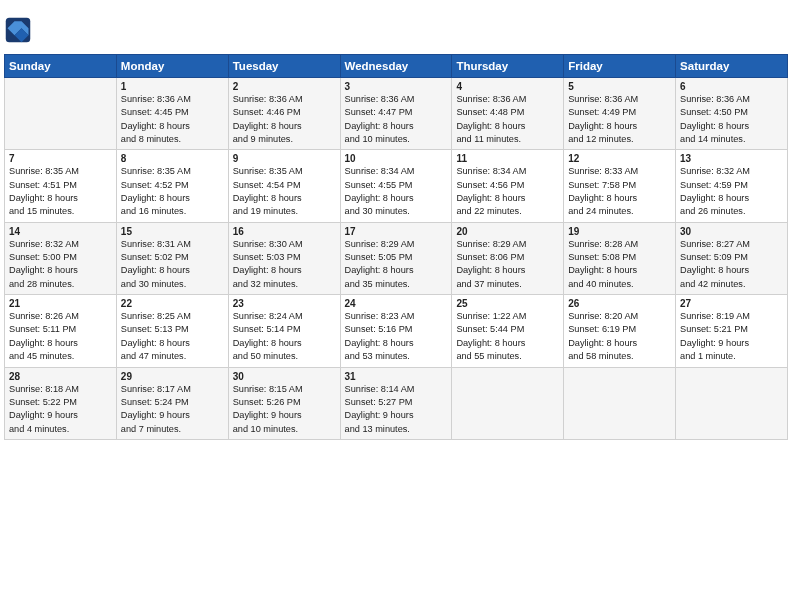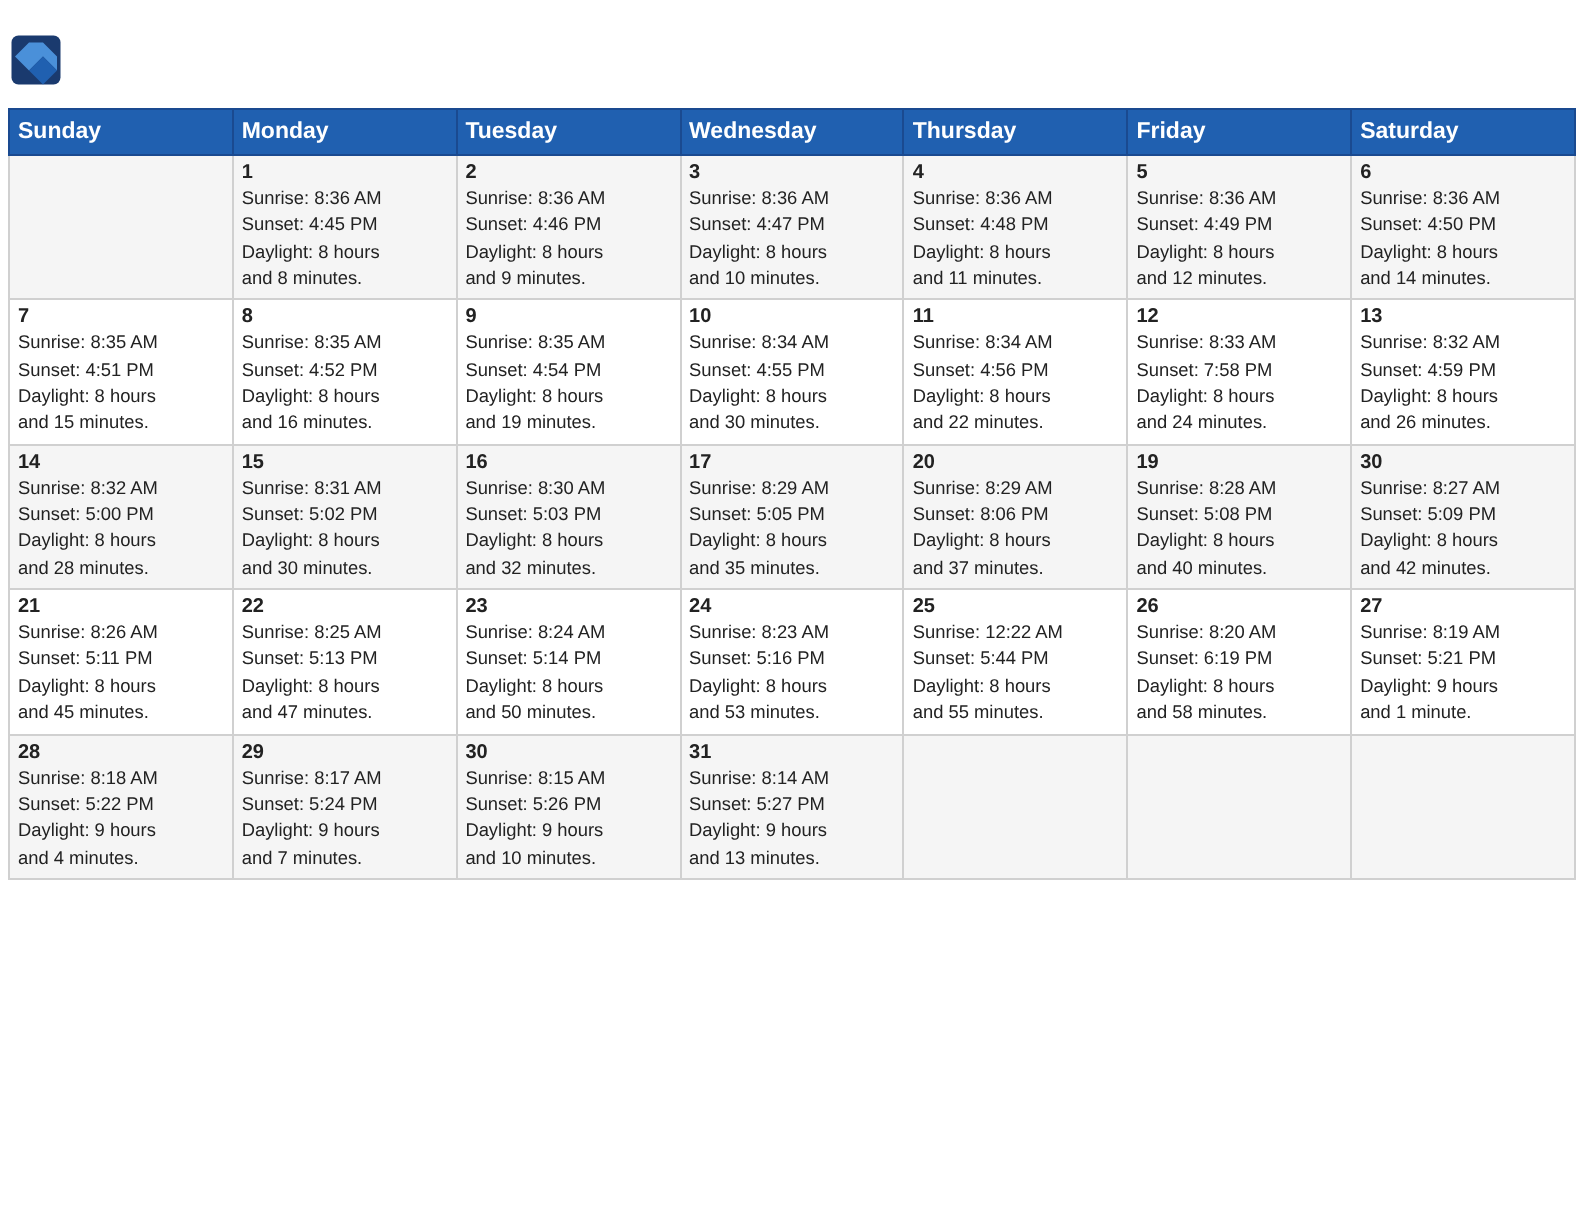--- a/index.html
+++ b/index.html
@@ -223,21 +223,21 @@
           <td>
             <span class="day-number">23</span>
             <div class="day-info"><span>Sunrise: 8:24 AM</span><br><span>Sunset: 5:14 PM</span><br><span>Daylight: 8 hours</span><br><span>and 50 minutes.</span></div>
           </td>
           <td>
             <span class="day-number">24</span>
             <div class="day-info"><span>Sunrise: 8:23 AM</span><br><span>Sunset: 5:16 PM</span><br><span>Daylight: 8 hours</span><br><span>and 53 minutes.</span></div>
           </td>
           <td>
             <span class="day-number">25</span>
-            <div class="day-info"><span>Sunrise: 12:22 AM</span><br><span>Sunset: 5:44 PM</span><br><span>Daylight: 8 hours</span><br><span>and 55 minutes.</span></div>
+            <div class="day-info"><span>Sunrise: 1:22 AM</span><br><span>Sunset: 5:44 PM</span><br><span>Daylight: 8 hours</span><br><span>and 55 minutes.</span></div>
           </td>
           <td>
             <span class="day-number">26</span>
             <div class="day-info"><span>Sunrise: 8:20 AM</span><br><span>Sunset: 6:19 PM</span><br><span>Daylight: 8 hours</span><br><span>and 58 minutes.</span></div>
           </td>
           <td>
             <span class="day-number">27</span>
             <div class="day-info"><span>Sunrise: 8:19 AM</span><br><span>Sunset: 5:21 PM</span><br><span>Daylight: 9 hours</span><br><span>and 1 minute.</span></div>
           </td>
         </tr>

